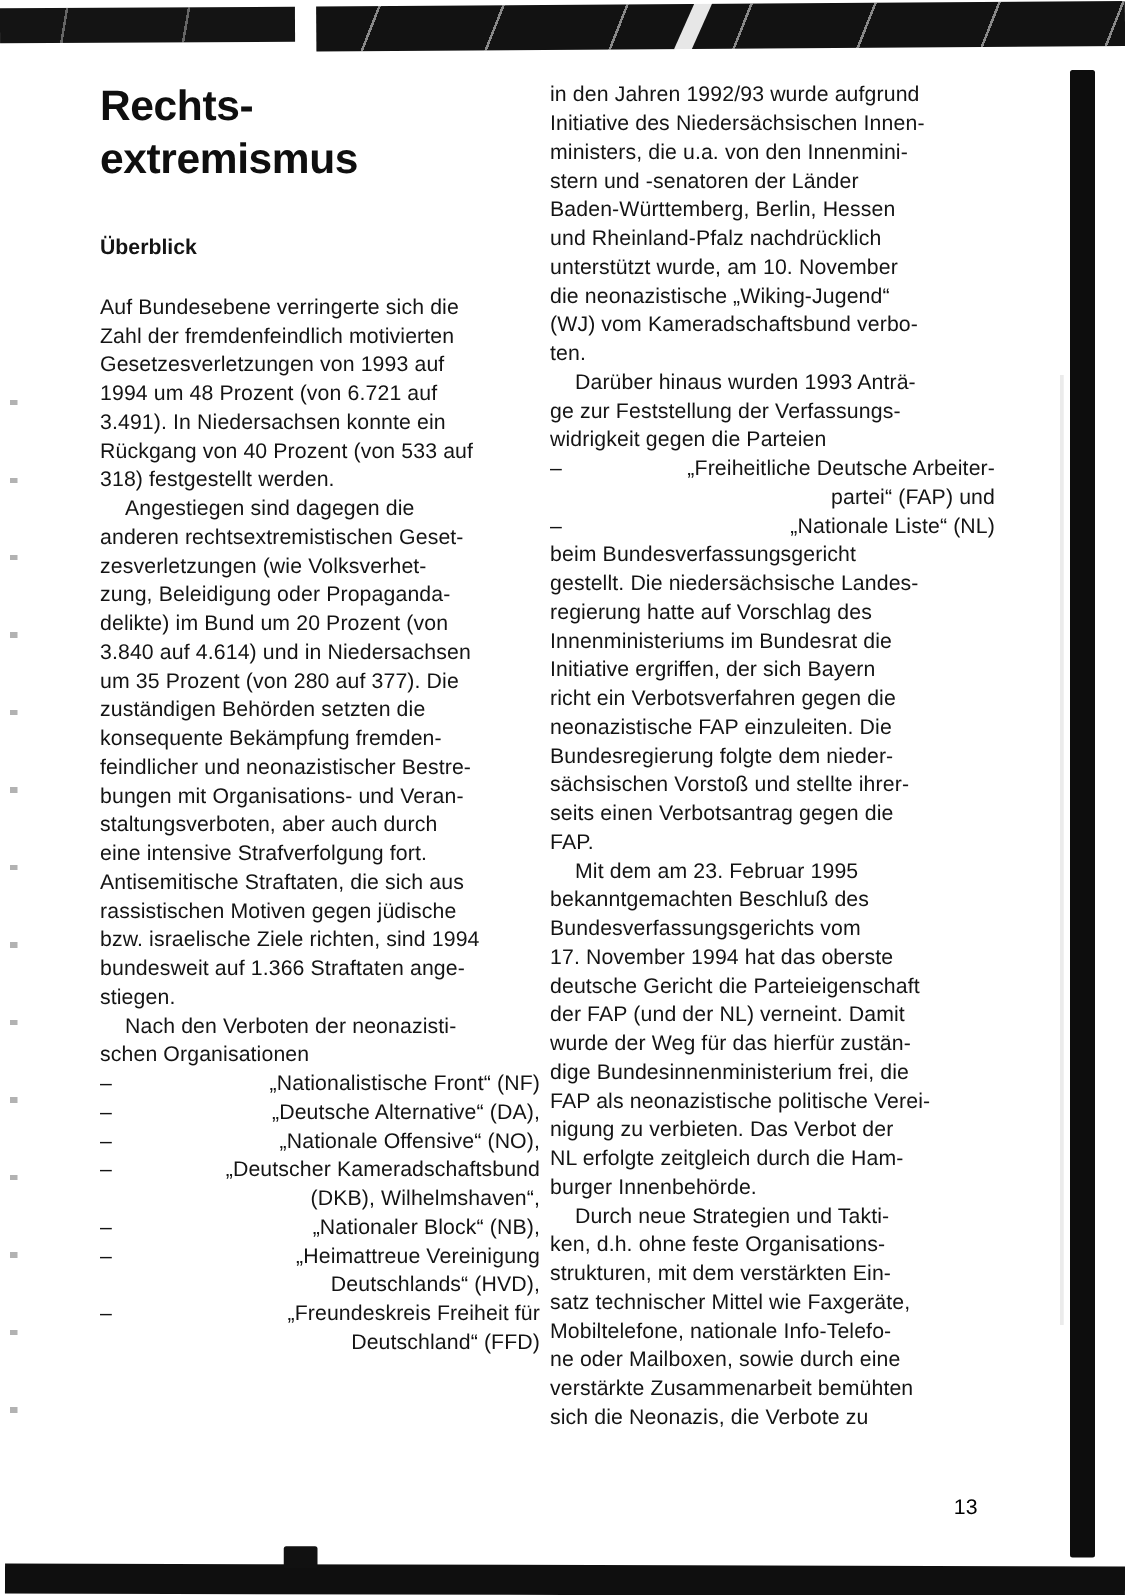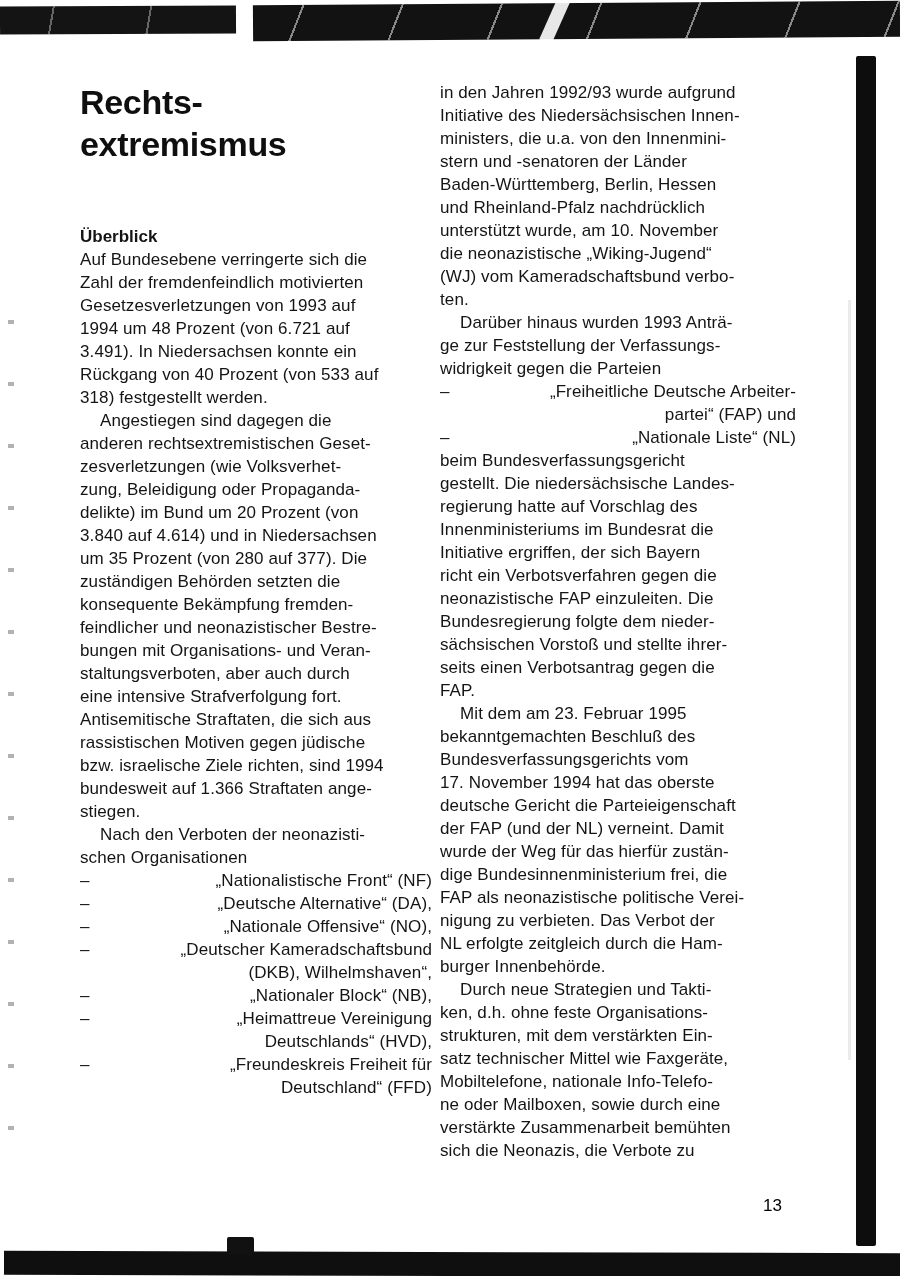--- a/index.html
+++ b/index.html
@@ -42,26 +42,26 @@
   }
   .blob-bottom {
     position:absolute; left:227px; top:1237px; width:27px; height:18px;
     background:#111111; border-radius:2px;
   }
   .left-marks {
     position:absolute; left:8px; top:320px; width:6px; height:830px;
     background-image:repeating-linear-gradient(to bottom, rgba(0,0,0,0.30) 0 4px, transparent 4px 62px);
   }
   
-  .col { position:absolute; top:81px; }
+  .col { position:absolute; top:64px; }
   .col-left  { left:80px;  width:352px; }
   .col-right { left:440px; width:356px; }
   .title { font-size:34px; font-weight:700; line-height:42px; letter-spacing:-0.3px; color:#0f0f0f; }
-  .subheading { margin-top:60px; font-size:17px; font-weight:700; line-height:23px; }
-  .body-start { }
+  .subheading { margin-top:38px; font-size:17px; font-weight:700; line-height:23px; }
+  .body-start { margin-top:25px; }
   .line { font-size:17px; line-height:23px; letter-spacing:0.1px; white-space:nowrap; }
   .first-indent { padding-left:20px; }
   .block.list { display:flex; }
   .dash { flex:0 0 27px; width:27px; font-size:17px; line-height:23px; }
   .list-text { flex:1;text-align:right; }
   .page-number {
     position:absolute; left:440px; top:1194px; width:342px;
     text-align:right; font-size:17px; line-height:23px; font-weight:400; color:#000000;
   }
 </style>

